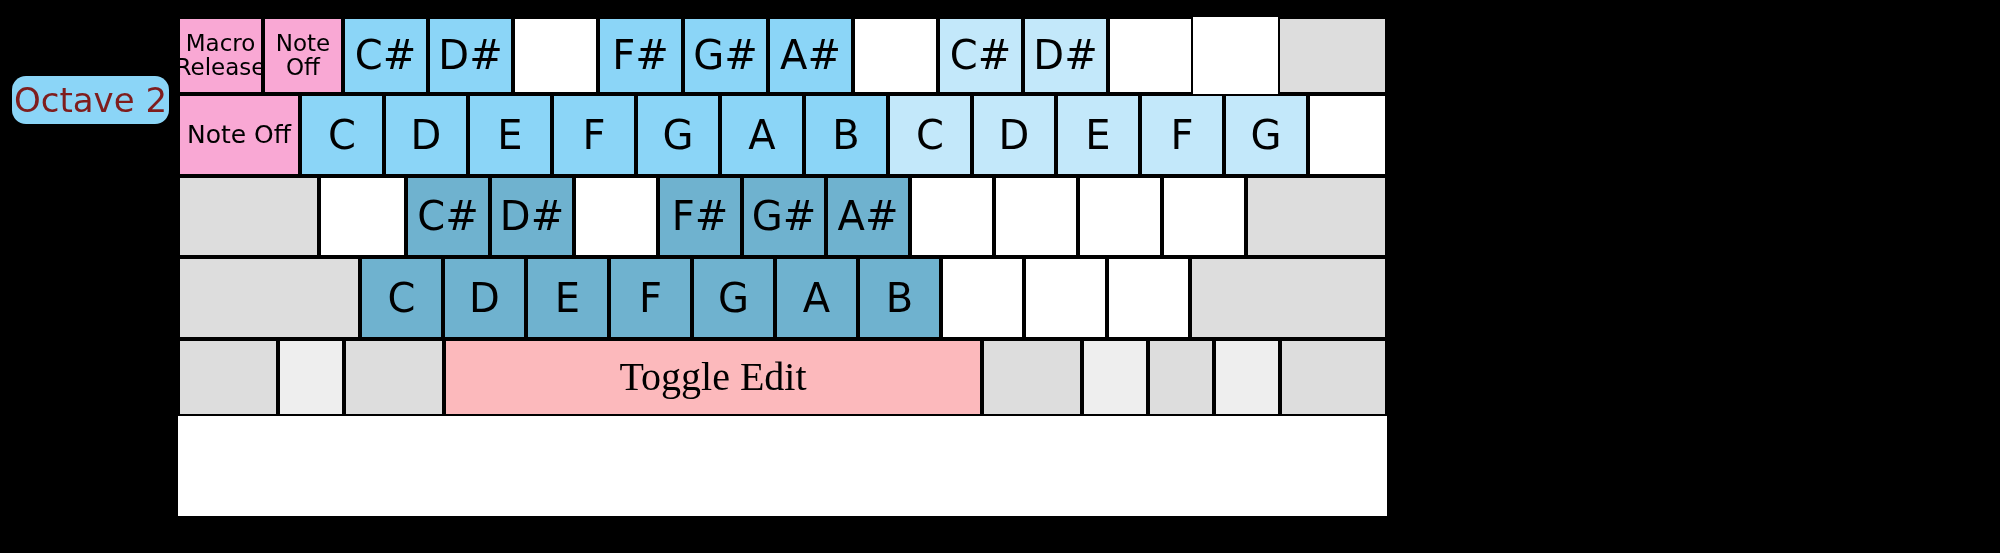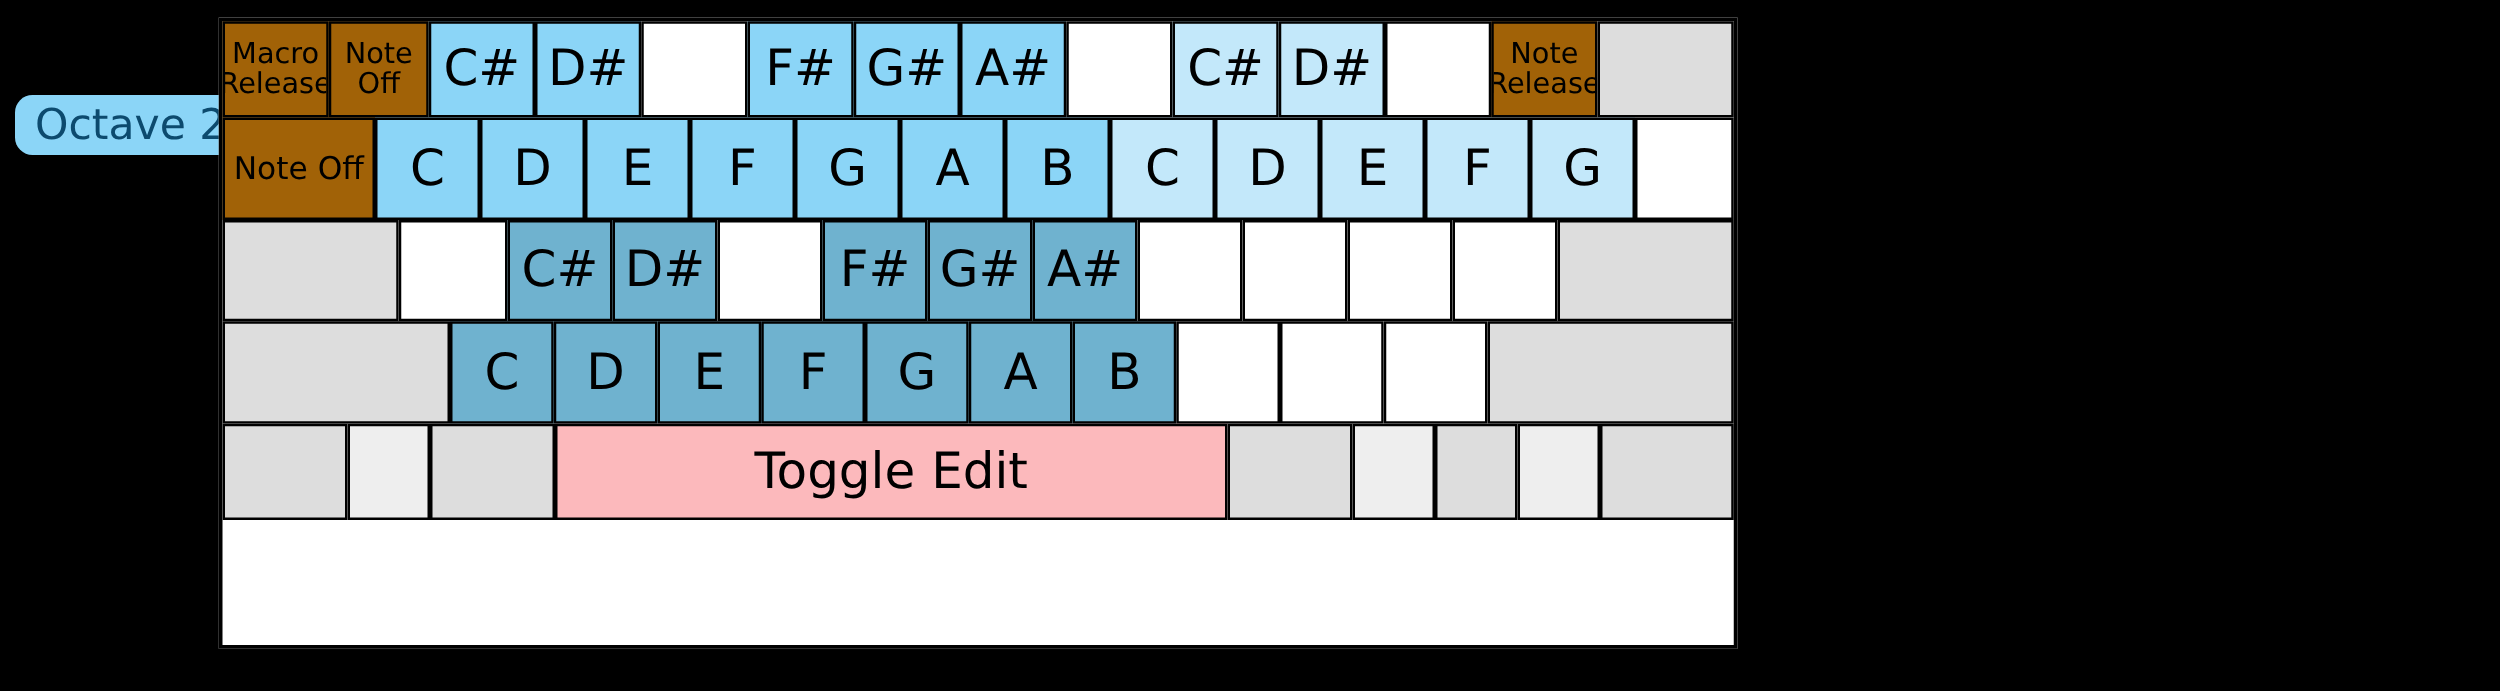--- a/index.html
+++ b/index.html
@@ -52,41 +52,41 @@
     line-height: 1.02;
     color: #000000;
     overflow: hidden;
     padding: 0 2px;
   }
 
   
   .k-blank      { background: #ffffff; }
   .k-grey       { background: #dddddd; }
   .k-grey-lt    { background: #eeeeee; }
-  .k-yellow     { background: #a16207; }
+  .k-yellow     { background: #f9a8d4; }
   .k-oct2       { background: #8bd5f7; }
   .k-oct3       { background: #c3e8fa; }
   .k-oct1       { background: #6fb2cf; }
   .k-pink       { background: #fcb9bc; }
 
   .lbl-lg  { font-size: 40px; }
   .lbl-md  { font-size: 25px; }
   .lbl-sm  { font-size: 23px; }
-  .lbl-tog { font-size: 40px; }
+  .lbl-tog { font-size: 40px; font-family: Liberation Serif, serif; }
 
   
   .octave-pill {
     position: absolute;
     display: flex;
     align-items: center;
     justify-content: center;
     border-radius: 14px;
     font-size: 34px;
-    color: #0c4a6e;
-    padding: 4px 16px;
+    color: #7f1d1d;
+    padding: 4px 2px;
     white-space: nowrap;
   }
   #octave-2-label { left: 12px;  top: 76px;  background: #8bd5f7; }
   #octave-1-label { left: 12px;  top: 238px; background: #6fb2cf; }
   #octave-3-label { left: 1613px; top: 76px; background: #c3e8fa; }
 </style>
 </head>
 <body>
 
 <div id="stage">
@@ -102,21 +102,20 @@
         <div class="key k-oct2 lbl-lg" style="left: 165px; width: 85px;">C#</div>
         <div class="key k-oct2 lbl-lg" style="left: 250px; width: 85px;">D#</div>
         <div class="key k-blank lbl-lg" style="left: 335px; width: 85px;"></div>
         <div class="key k-oct2 lbl-lg" style="left: 420px; width: 85px;">F#</div>
         <div class="key k-oct2 lbl-lg" style="left: 505px; width: 85px;">G#</div>
         <div class="key k-oct2 lbl-lg" style="left: 590px; width: 85px;">A#</div>
         <div class="key k-blank lbl-lg" style="left: 675px; width: 85px;"></div>
         <div class="key k-oct3 lbl-lg" style="left: 760px; width: 85px;">C#</div>
         <div class="key k-oct3 lbl-lg" style="left: 845px; width: 85px;">D#</div>
         <div class="key k-blank lbl-lg" style="left: 930px; width: 85px;"></div>
-        <div class="key k-yellow lbl-sm" style="left: 1015px; width: 85px;">Note Release</div>
         <div class="key k-grey lbl-lg" style="left: 1100px; width: 109px;"></div>
       </div>
       <div class="kbd-row" style="height: 82px;">
         <div class="key k-yellow lbl-md" style="left: 0px; width: 122px;">Note Off</div>
         <div class="key k-oct2 lbl-lg" style="left: 122px; width: 84px;">C</div>
         <div class="key k-oct2 lbl-lg" style="left: 206px; width: 84px;">D</div>
         <div class="key k-oct2 lbl-lg" style="left: 290px; width: 84px;">E</div>
         <div class="key k-oct2 lbl-lg" style="left: 374px; width: 84px;">F</div>
         <div class="key k-oct2 lbl-lg" style="left: 458px; width: 84px;">G</div>
         <div class="key k-oct2 lbl-lg" style="left: 542px; width: 84px;">A</div>

